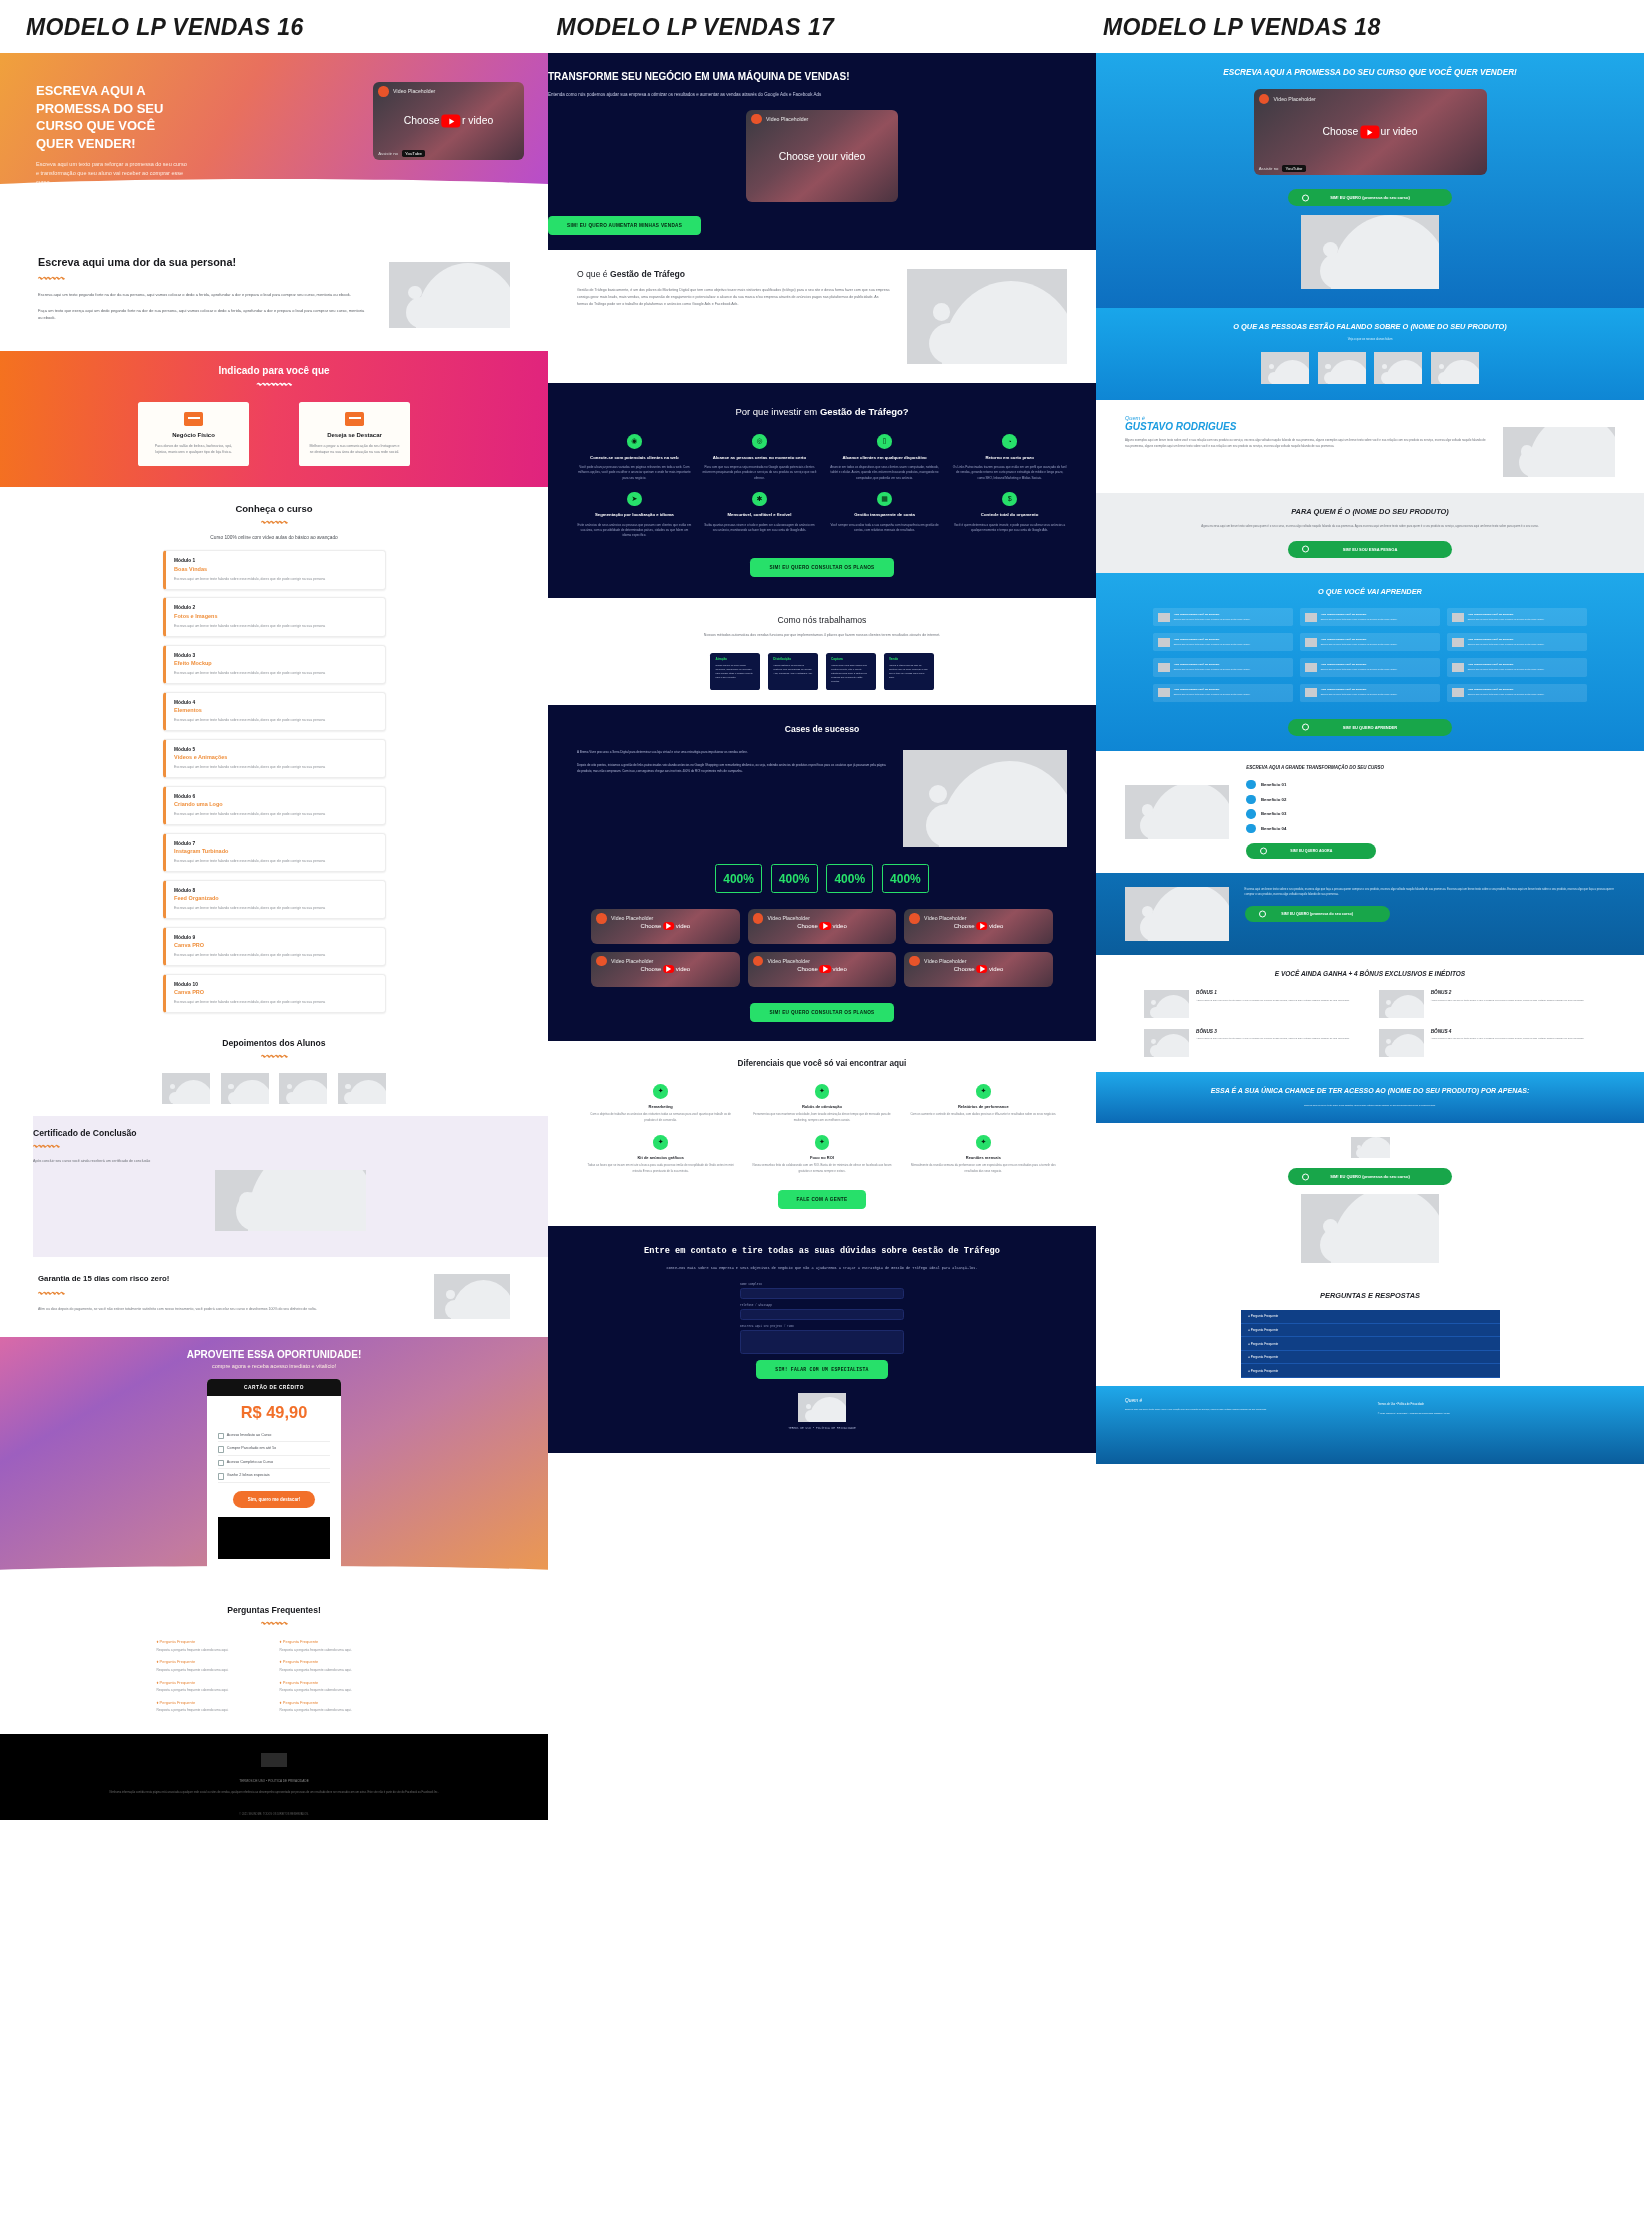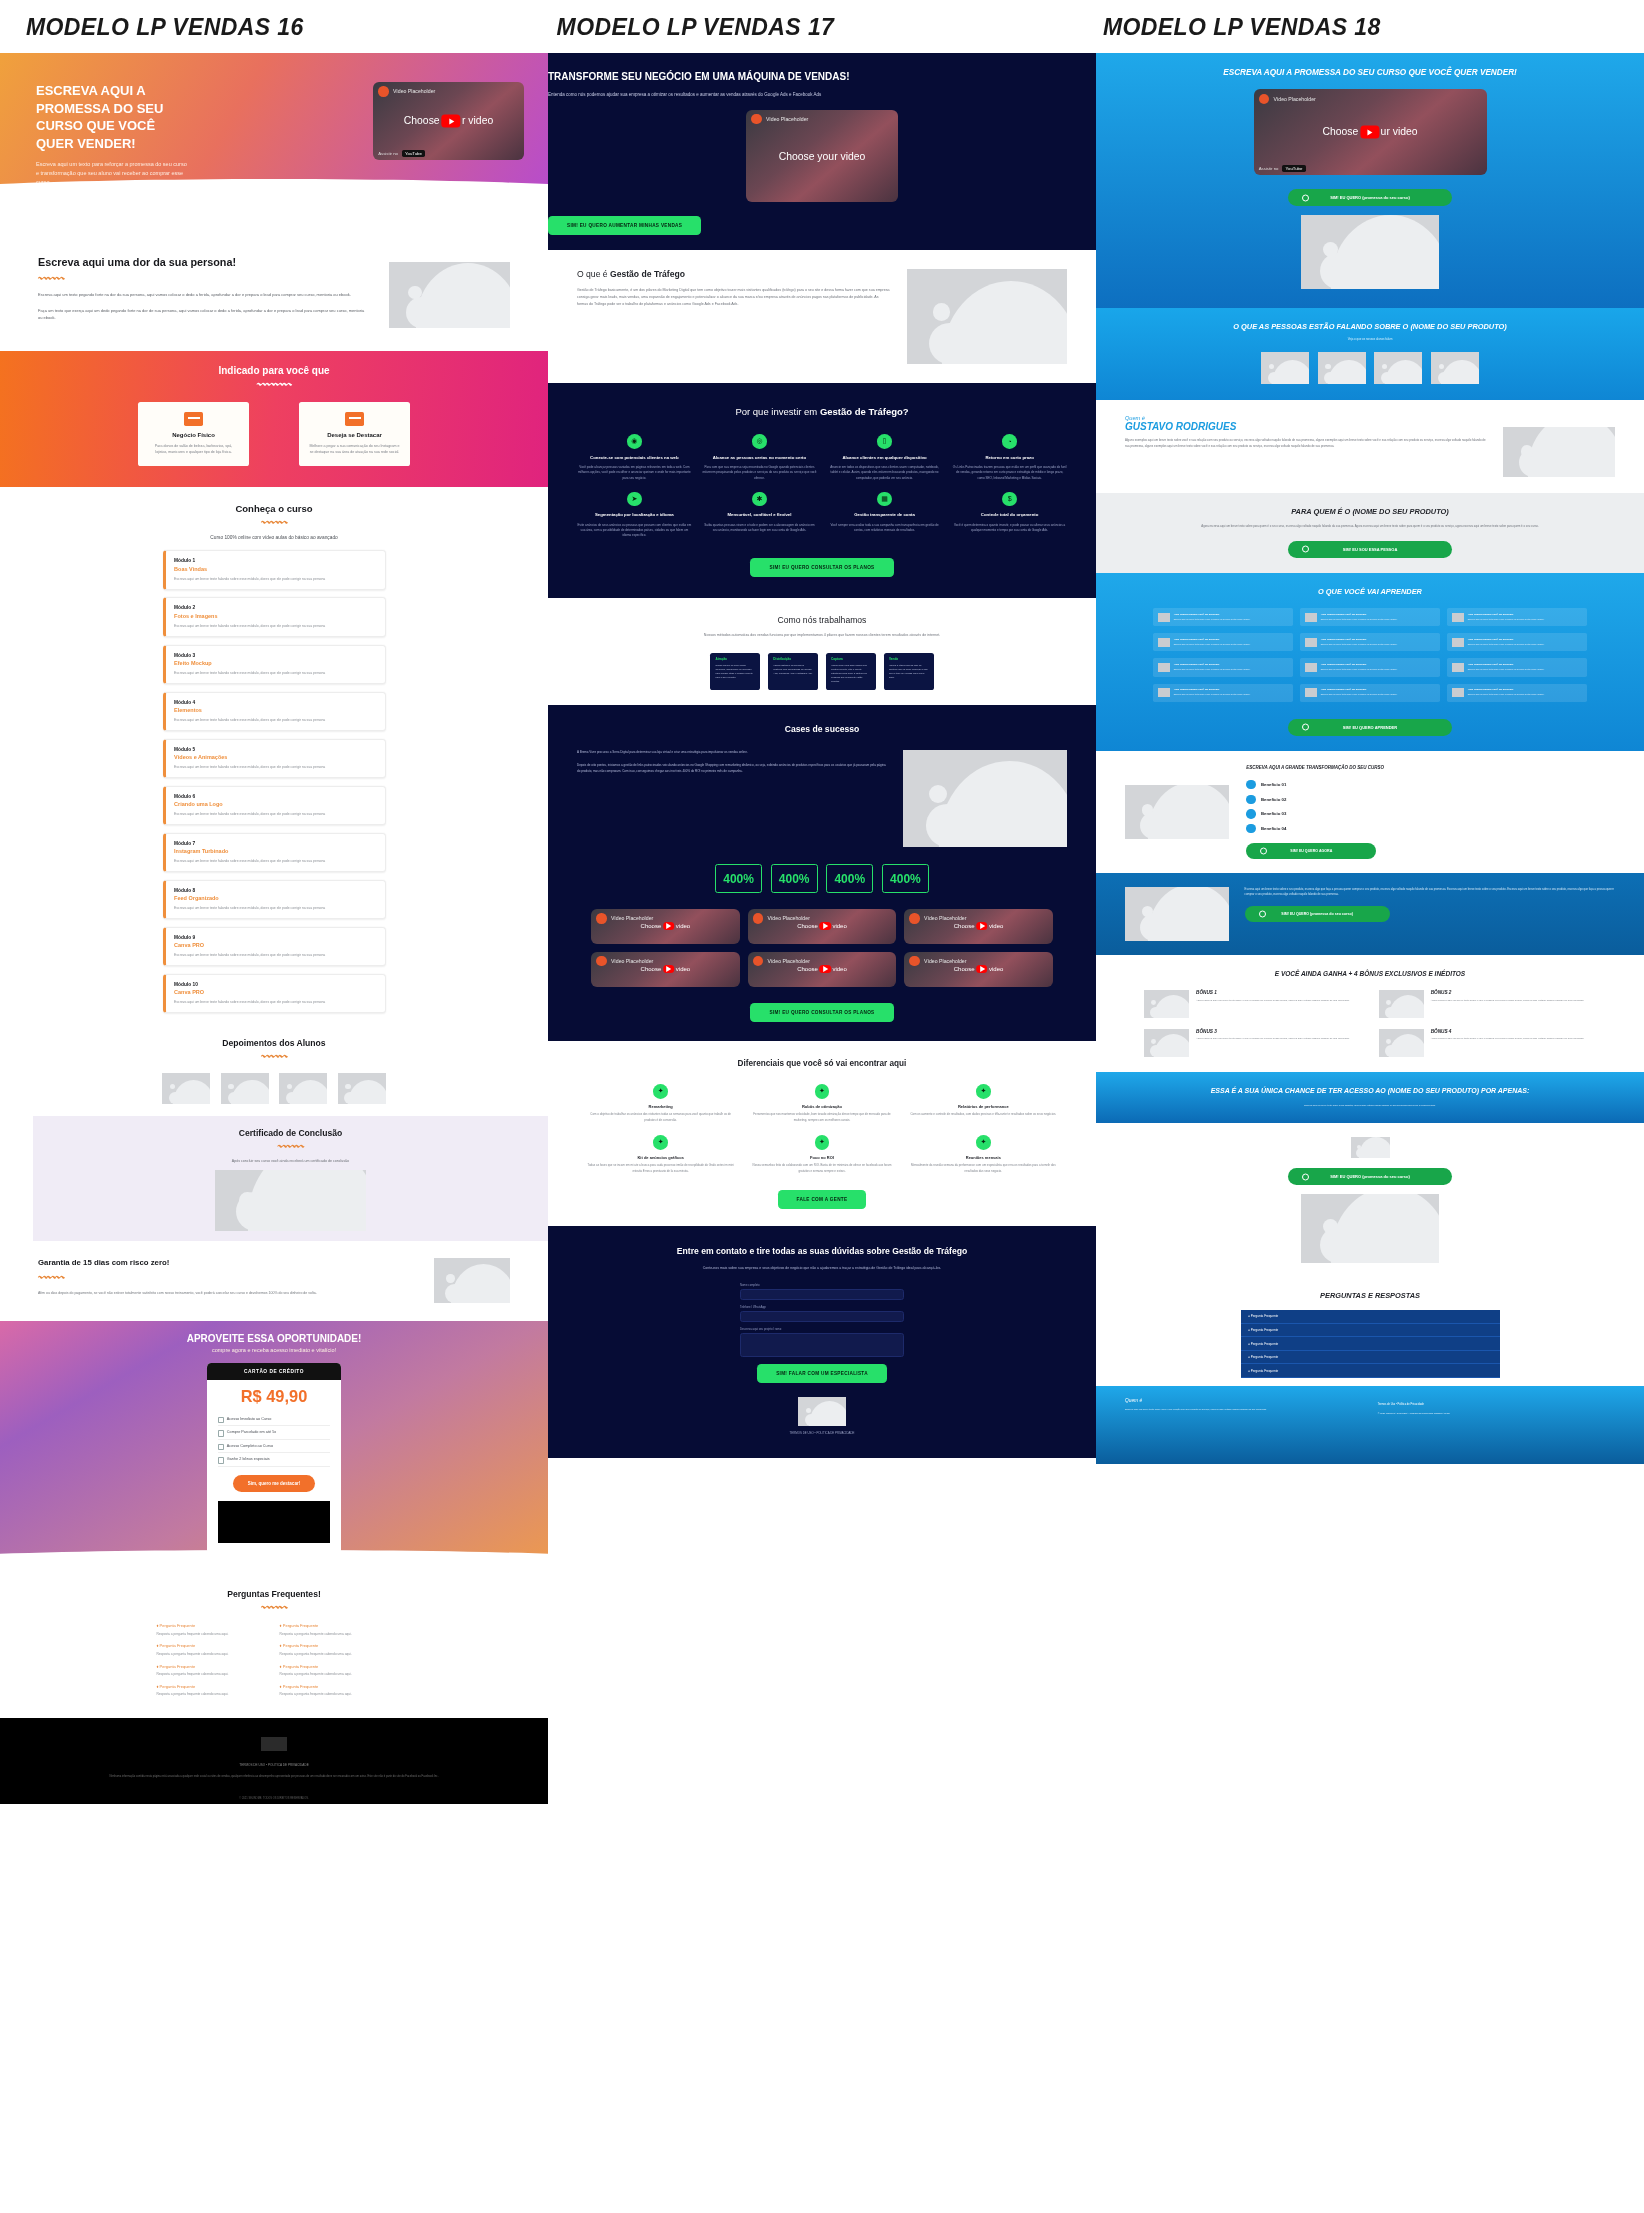--- a/index.html
+++ b/index.html
@@ -103,21 +103,21 @@
   .mod{
     background:#fff;border:0.9px solid #ededed;border-left:3.5px solid #ef8f3c;
     border-radius:3.5px;padding:7px 8.6px;margin-bottom:7.8px;box-shadow:0 0.9px 1.7px rgba(0,0,0,.07);
   }
   .mod .mn{font-size:4.8px;font-weight:bold;color:#17181c;}
   .mod .mt{font-size:5.5px;font-weight:bold;color:#ef8f3c;margin-top:2.6px;}
   .mod .md{font-size:3.4px;color:#8c9096;line-height:1.8;margin-top:3.5px;}
   .c1dep{padding:8.6px 0 12px;text-align:center;}
   .c1dep h2{font-size:8.6px;color:#17181c;}
   .c1dep .row{display:flex;justify-content:center;gap:10.4px;margin-top:11.2px;}
-  .c1cert{background:#f0ecf6;padding:12px 0 10px;text-align:center;margin-left:33px;}
+  .c1cert{background:#f0ecf6;padding:12px 0 26px;margin-left:33px;}
   .c1cert h2{font-size:8.6px;color:#17181c;}
   .c1cert p{font-size:3.6px;color:#6a6e74;margin-top:7px;}
   .c1gar{padding:17.3px 38px;display:flex;gap:21px;}
   .c1gar h3{font-size:7.8px;color:#17181c;line-height:1.35;}
   .c1gar p{font-size:3.5px;color:#73777d;line-height:1.9;margin-top:7px;}
   .c1price{
     background:linear-gradient(150deg,#d96aa8 0%,#9d5fbf 22%,#c27aa0 55%,#ef9b4a 100%);
     padding:12px 0 22.5px;text-align:center;position:relative;
   }
   .c1price .wave2{
@@ -192,21 +192,21 @@
     border:0.9px solid #27e06a;border-radius:2.6px;width:47px;height:29px;
     display:flex;align-items:center;justify-content:center;
     color:#27e06a;font-size:12px;font-weight:bold;
   }
   .c2vids{display:grid;grid-template-columns:repeat(3,1fr);gap:7.8px;padding:0 43px;margin-top:15.6px;}
   .c2diff{background:#fff;padding:17.3px 0 17.3px;text-align:center;}
   .c2diff h2{font-size:8.2px;color:#23252b;line-height:1.45;}
   .c2dgrid{display:grid;grid-template-columns:repeat(3,1fr);gap:12px;padding:0 38px;margin-top:14px;}
   .c2dcell h4{font-size:4px;font-weight:bold;color:#23252b;margin-top:5.2px;}
   .c2dcell p{font-size:2.9px;color:#80858d;line-height:1.85;margin-top:3.5px;}
-  .c2contact{padding:19px 0 22.5px;text-align:center;}
+  .c2contact{padding:19px 0 22.5px;text-align:center;font-family:Liberation Mono, monospace;}
   .c2contact h2{color:#fff;font-size:8.6px;line-height:1.45;}
   .c2contact h2 b{font-weight:bold;}
   .c2contact .sub{color:#b3bada;font-size:3.5px;margin-top:7px;line-height:1.8;}
   .c2form{width:164px;margin:12px auto 0;text-align:left;}
   .c2form .fi{background:#111a4d;border:0.9px solid #1d2a6b;border-radius:2.6px;height:11.2px;margin-bottom:5.2px;}
   .c2form .fa{height:24px;}
   .c2form .fl2{font-size:2.8px;color:#8f98bf;margin-bottom:1.7px;}
 
   
   .c3hero{background:linear-gradient(180deg,#1fa8ea 0%,#0d6fc0 100%);padding:14px 0 19px;text-align:center;}

